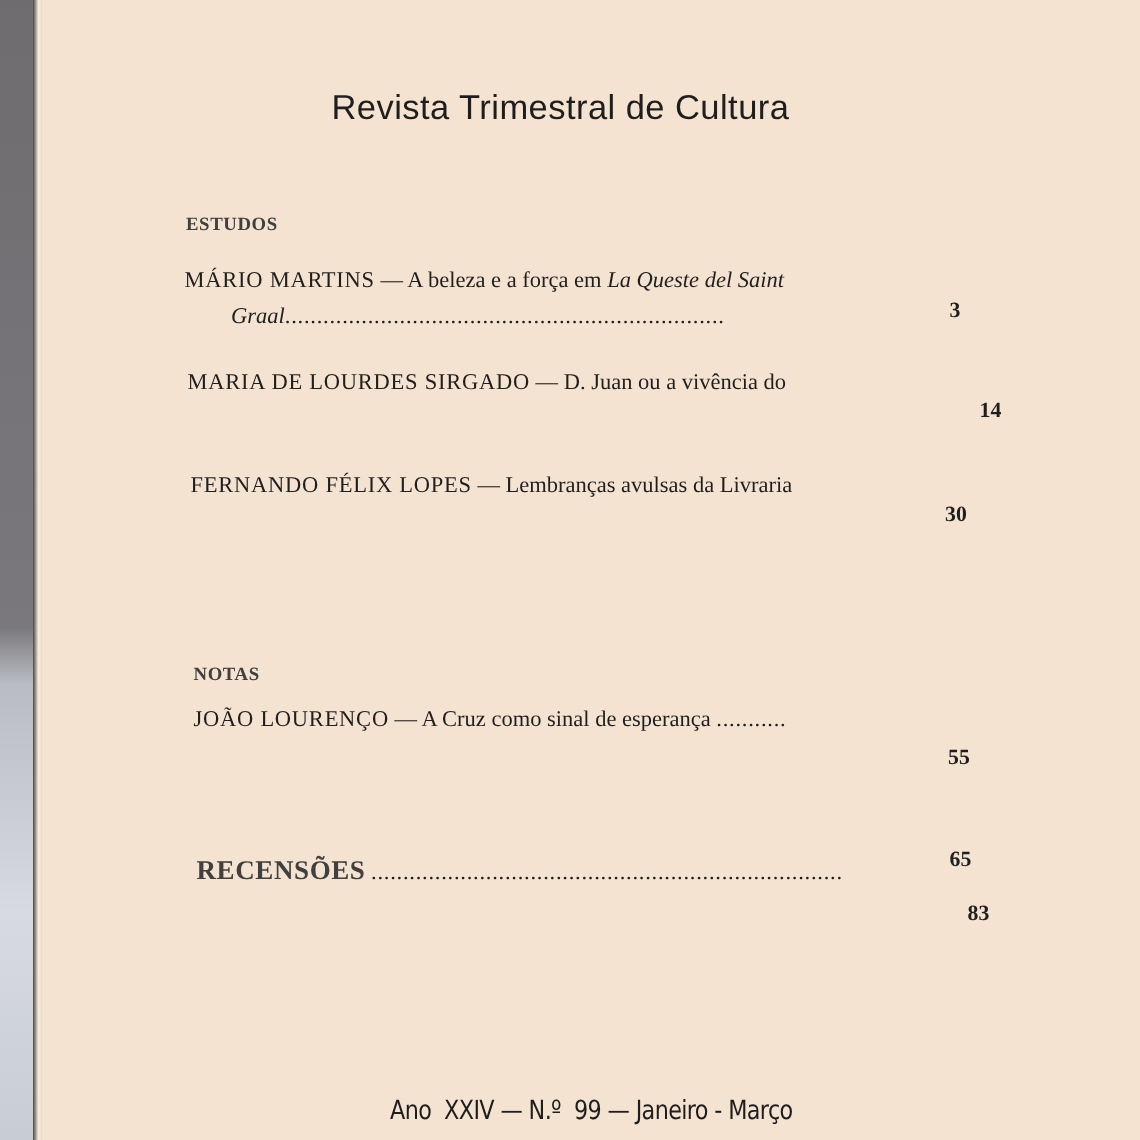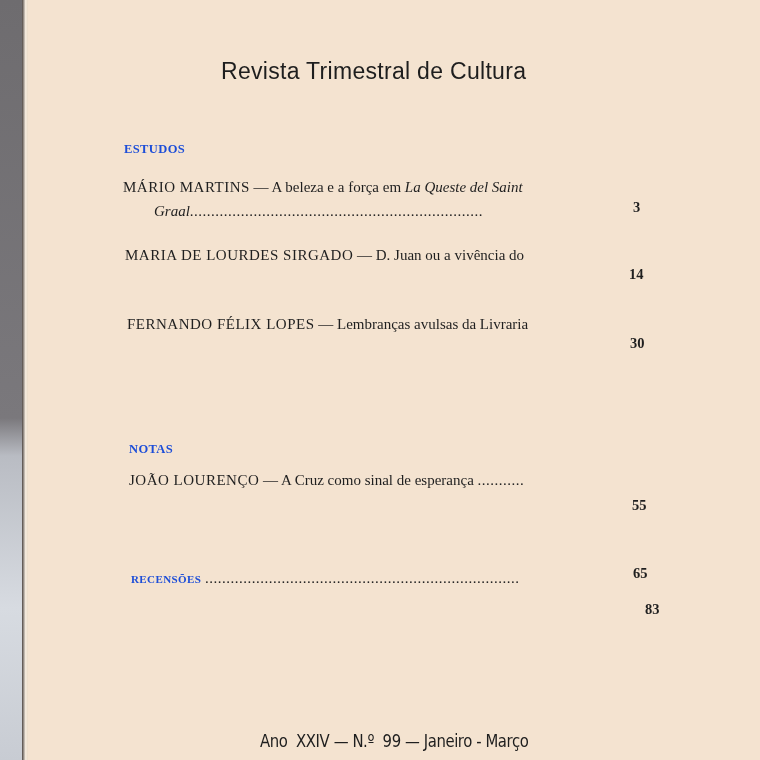--- a/index.html
+++ b/index.html
@@ -21,21 +21,21 @@
     position: absolute; left: 28px; top: 0; right: 0; bottom: 0;
     background: #f4e3d0;
   }
   .title {
     position: absolute; left: 193px; top: 58px;
     font-family: "Liberation Sans", "DejaVu Sans", sans-serif;
     font-size: 23px; color: #1e1e1e; letter-spacing: 0.3px;
   }
   .section-head {
     position: absolute;
-    font-size: 12.5px; font-weight: bold; color: #1d4ed8; letter-spacing: 0.4px;
+    font-size: 12.5px; font-weight: bold; color: #404040; letter-spacing: 0.4px;
   }
   .line {
     position: absolute; font-size: 15px; white-space: nowrap; color: #1f1f1f;
   }
   .caps { letter-spacing: 0.5px; }
   .it { font-style: italic; }
   .dots { letter-spacing: 0.5px; }
   .pg {
     position: absolute; font-size: 14.5px; font-weight: bold; color: #1f1f1f;
   }
@@ -68,41 +68,41 @@
   <div class="line" style="left:126px; top:203px;">
     <span class="it">Graal</span><span class="dots">.....................................................................</span>
   </div>
   <div class="pg" style="left:605px; top:199px;">3</div>
 
   <div class="line" style="left:97px; top:247px;">
     <span class="caps">MARIA DE LOURDES SIRGADO</span>
     <span>—</span>
     <span>D. Juan ou a vivência do</span>
   </div>
-  <div class="pg" style="left:601px; top:266px;">14</div>
+  <div class="pg" style="left:625px; top:266px;">14</div>
 
   <div class="line" style="left:99px; top:316px;">
     <span class="caps">FERNANDO FÉLIX LOPES</span>
     <span>—</span>
     <span>Lembranças avulsas da Livraria</span>
   </div>
   <div class="pg" style="left:602px; top:335px;">30</div>
 
   <div class="section-head" style="left:101px; top:442px;">NOTAS</div>
 
   <div class="line" style="left:101px; top:472px;">
     <span class="caps">JOÃO LOURENÇO</span>
     <span>—</span>
     <span>A Cruz como sinal de esperança</span>
     <span class="dots">...........</span>
   </div>
   <div class="pg" style="left:604px; top:497px;">55</div>
 
   <div class="line" style="left:103px; top:570px;">
-    <span class="section-head" style="position:static; font-size:11px;">RECENSÕES</span>
+    <span class="section-head" style="position:static; font-size:18px;">RECENSÕES</span>
     <span class="dots">..........................................................................</span>
   </div>
   <div class="pg" style="left:605px; top:565px;">65</div>
 
   <div class="pg" style="left:605px; top:601px;margin-left:12px;">83</div>
 
   <div class="footer">
     <span>Ano</span>&nbsp;
     <span>XXIV</span>
     <span>—</span>

